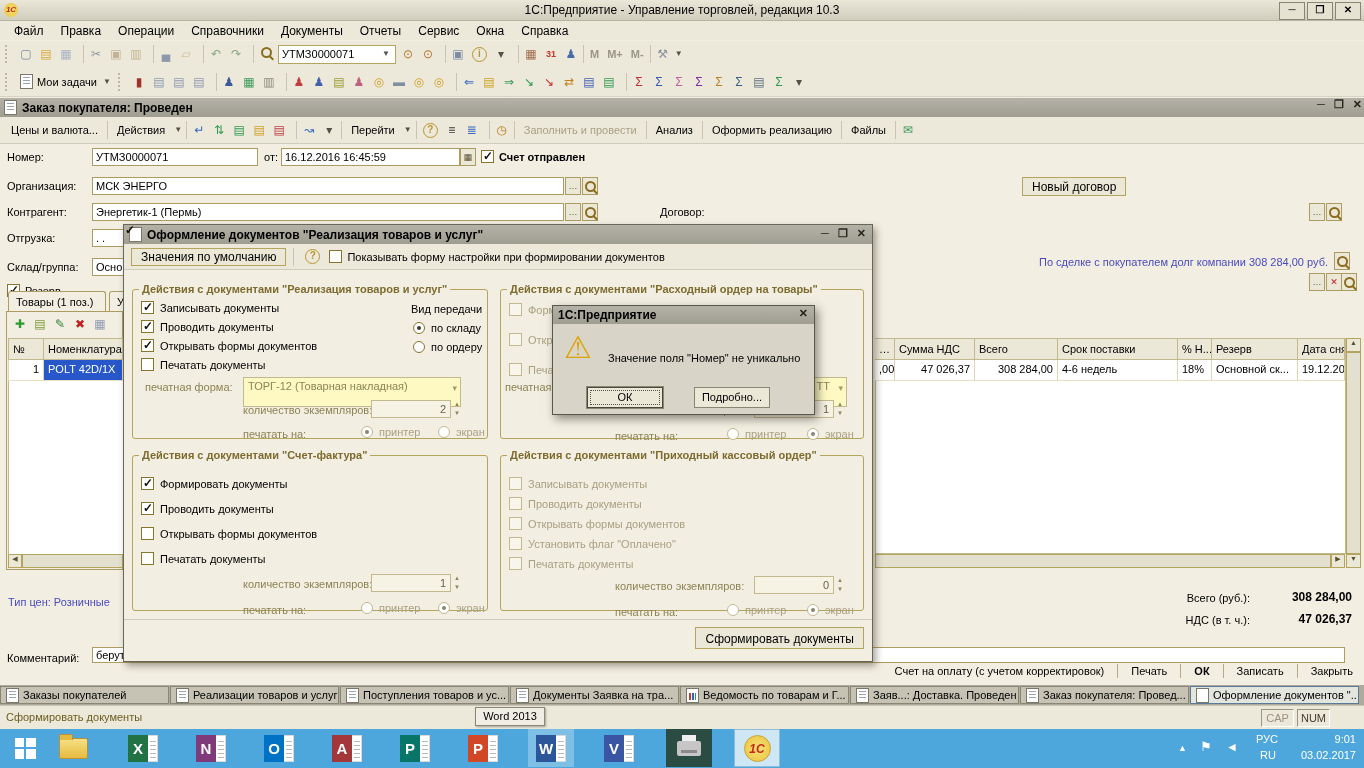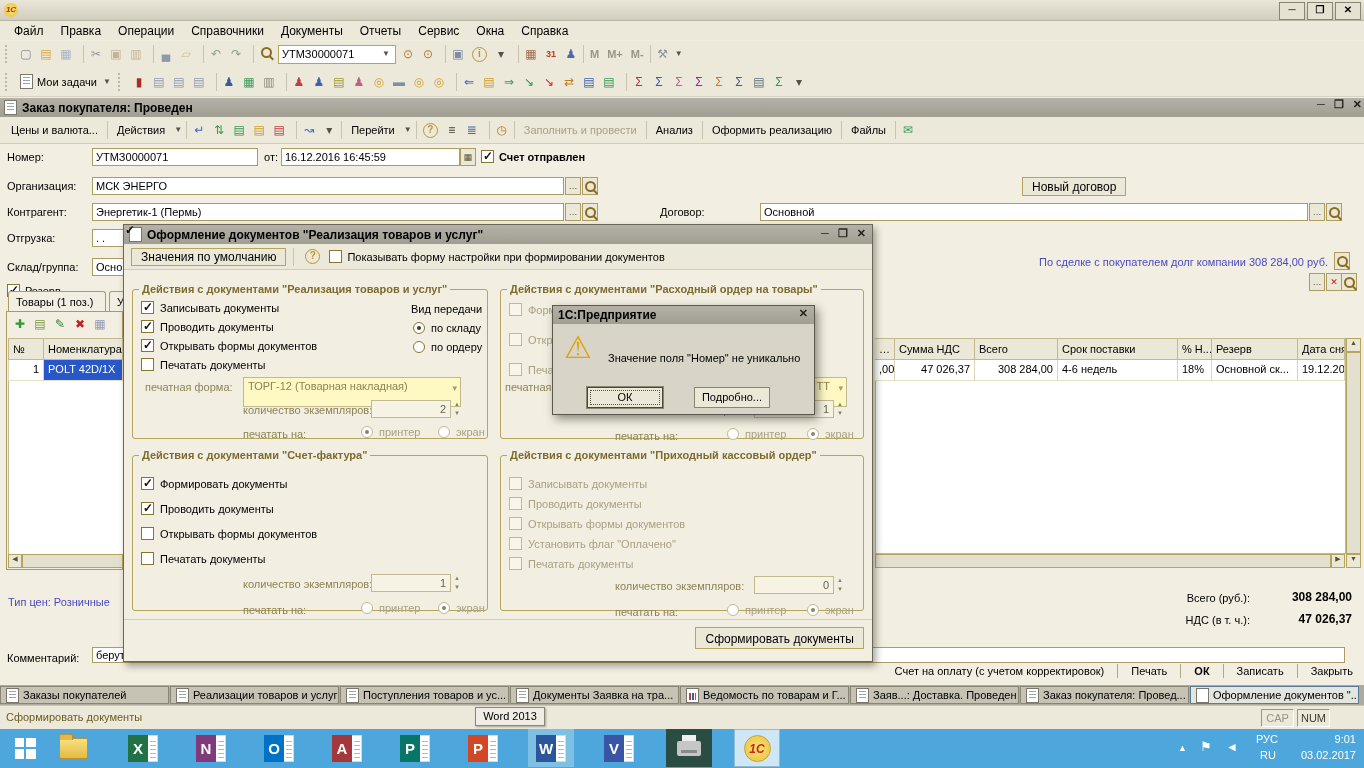--- a/index.html
+++ b/index.html
@@ -137,20 +137,21 @@
   .mute{position:relative}
   .mute::after{content:"✕";position:absolute;color:#e04040;font-size:8px;right:-7px;bottom:1px;font-weight:bold}
 </style>
 </head>
 <body>
 
 <div id="screen">
 
   <div id="titlebar">
     <div class="onec-mini">1С</div>
+    <div class="app-title">1С:Предприятие - Управление торговлей, редакция 10.3</div>
     <div class="winbtns">
       <div class="winbtn">─</div>
       <div class="winbtn">❐</div>
       <div class="winbtn">✕</div>
     </div>
   </div>
 
   <div id="menubar">
 
   <span class="menu-item">Файл</span>
@@ -328,21 +329,20 @@
     </div>
   <div class="dbtn" style="position:absolute;left:1022px;top:177px;height:19px;line-height:17px;box-sizing:border-box">Новый договор</div>
 
   <div class="lbl" style="left:7px;top:206px">Контрагент:</div>
   <div class="fld" style="left:92px;top:203px;width:472px">Энергетик-1 (Пермь)</div>
   <div class="sbtn" style="left:565px;top:203px">…</div>
   <div class="sbtn" style="left:582px;top:203px">
       <span class="mag"></span>
     </div>
   <div class="lbl" style="left:660px;top:206px">Договор:</div>
-  <div class="fld" style="left:760px;top:203px;width:548px">Основной</div>
   <div class="sbtn" style="left:1309px;top:203px">…</div>
   <div class="sbtn" style="left:1326px;top:203px">
       <span class="mag"></span>
     </div>
 
   <div class="lbl" style="left:7px;top:232px">Отгрузка:</div>
   <div class="fld" style="left:92px;top:229px;width:70px">. .</div>
 
   <div class="lbl blue" style="left:880px;top:256px;width:448px;text-align:right">По сделке с покупателем долг компании 308 284,00 руб.</div>
   <div class="sbtn" style="left:1334px;top:252px">

